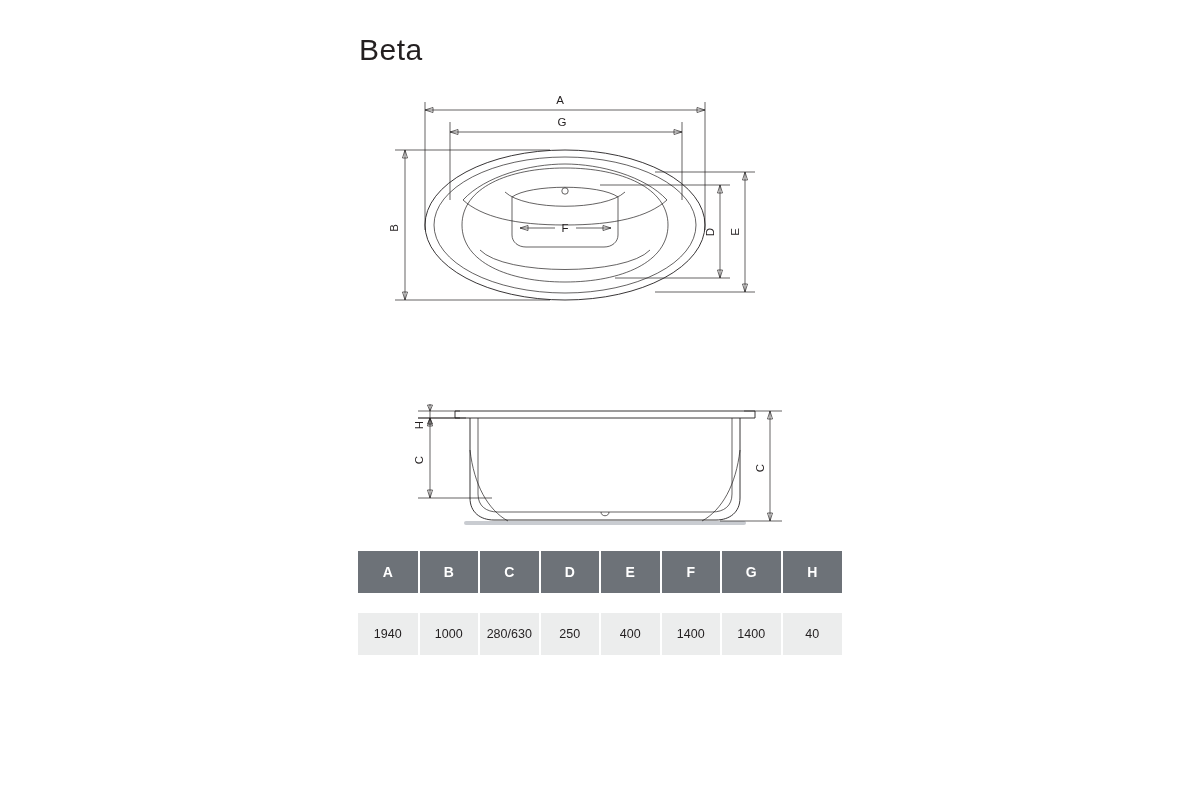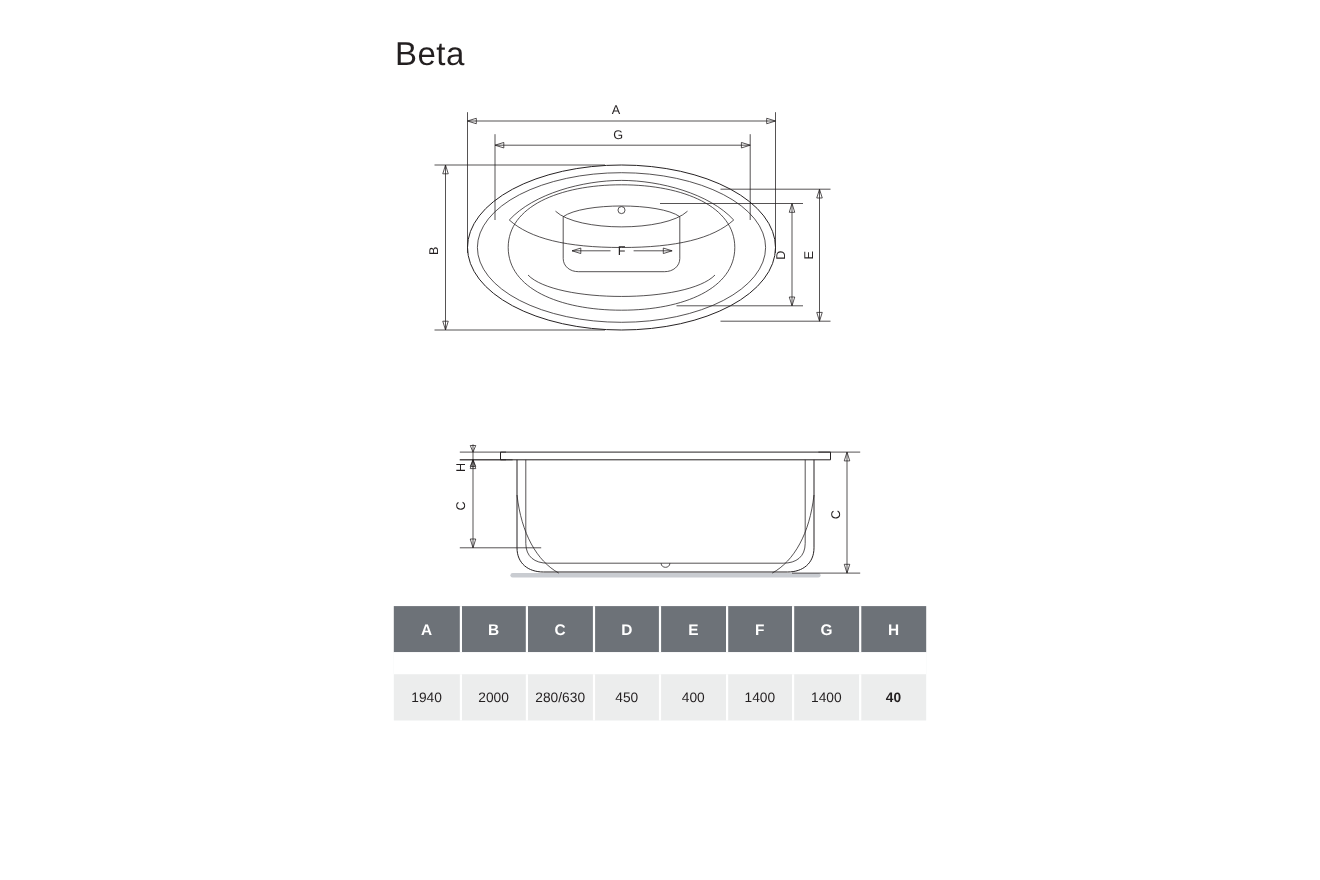--- a/index.html
+++ b/index.html
@@ -85,21 +85,21 @@
     background: #eceded;
   }
   #spec-table td {
     height: 40px;
     font-size: 12.5px;
     color: #231f20;
     text-align: center;
     vertical-align: middle;
     border-right: 2px solid #ffffff;
   }
-  #spec-table td:last-child { border-right: none; font-weight: bold; }
+  #spec-table td:last-child { border-right: none; }
   #spacer-row td {
     background: #ffffff;
     height: 18px;
     border: none;
   }
 </style>
 </head>
 <body>
 
 <div id="page">
@@ -224,23 +224,23 @@
         <th>G</th>
         <th>H</th>
       </tr>
     </thead>
     <tbody>
       <tr id="spacer-row">
         <td colspan="8"></td>
       </tr>
       <tr>
         <td>1940</td>
-        <td>2000</td>
+        <td>1000</td>
         <td>280/630</td>
-        <td>450</td>
+        <td>250</td>
         <td>400</td>
         <td>1400</td>
         <td>1400</td>
         <td>40</td>
       </tr>
     </tbody>
   </table>
 
 </div>
 

